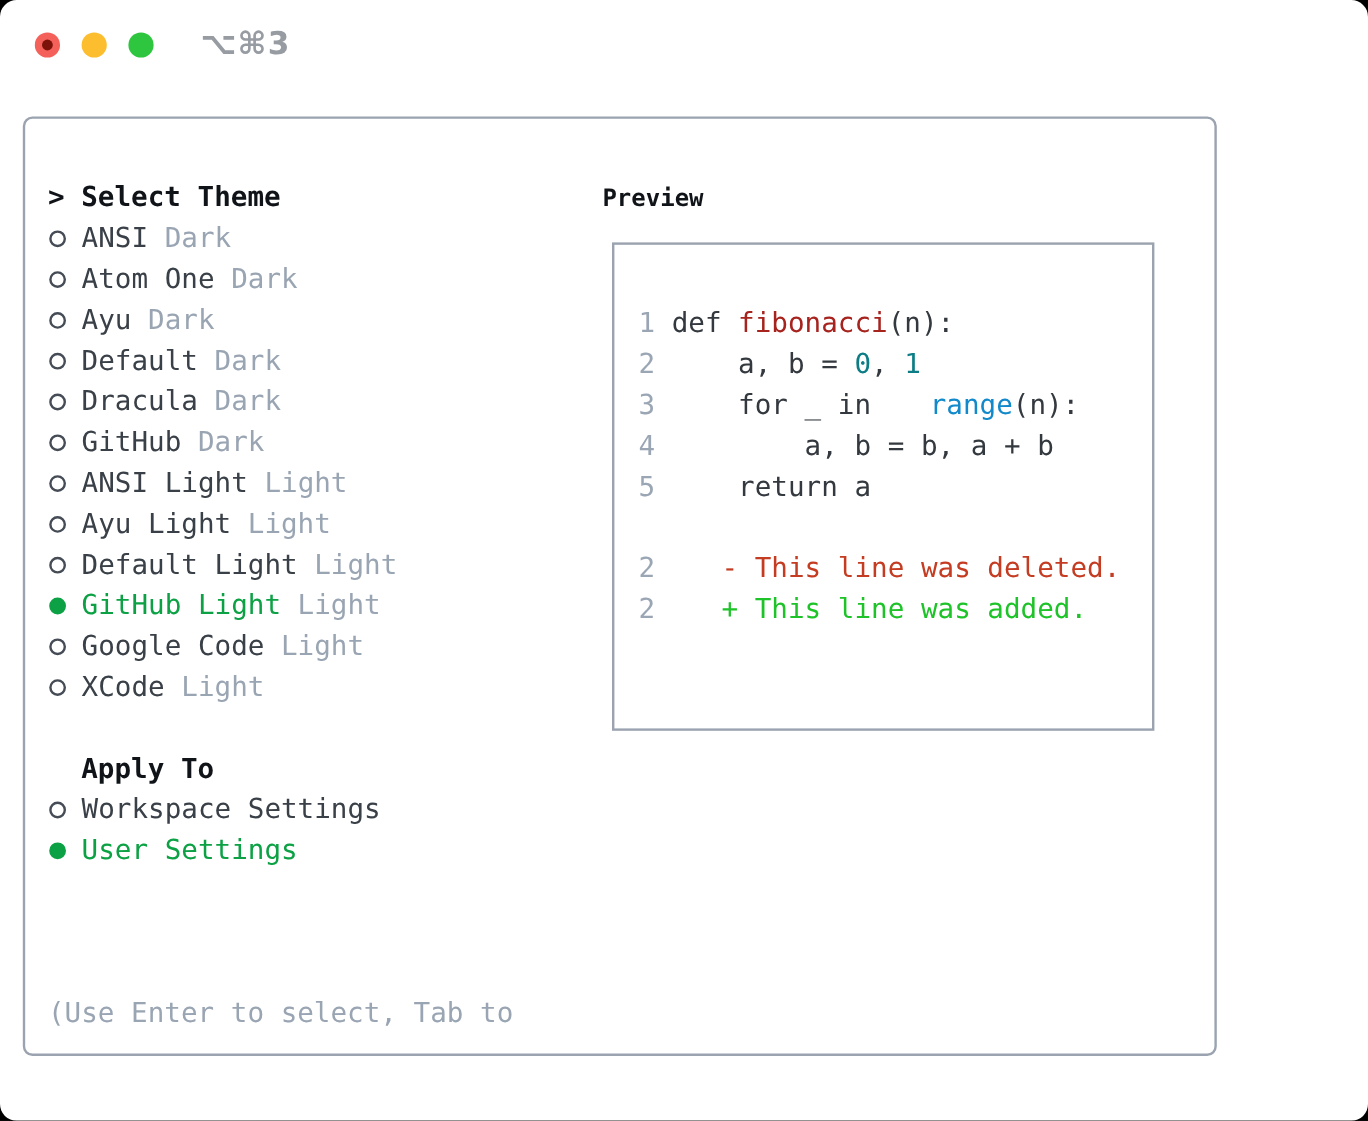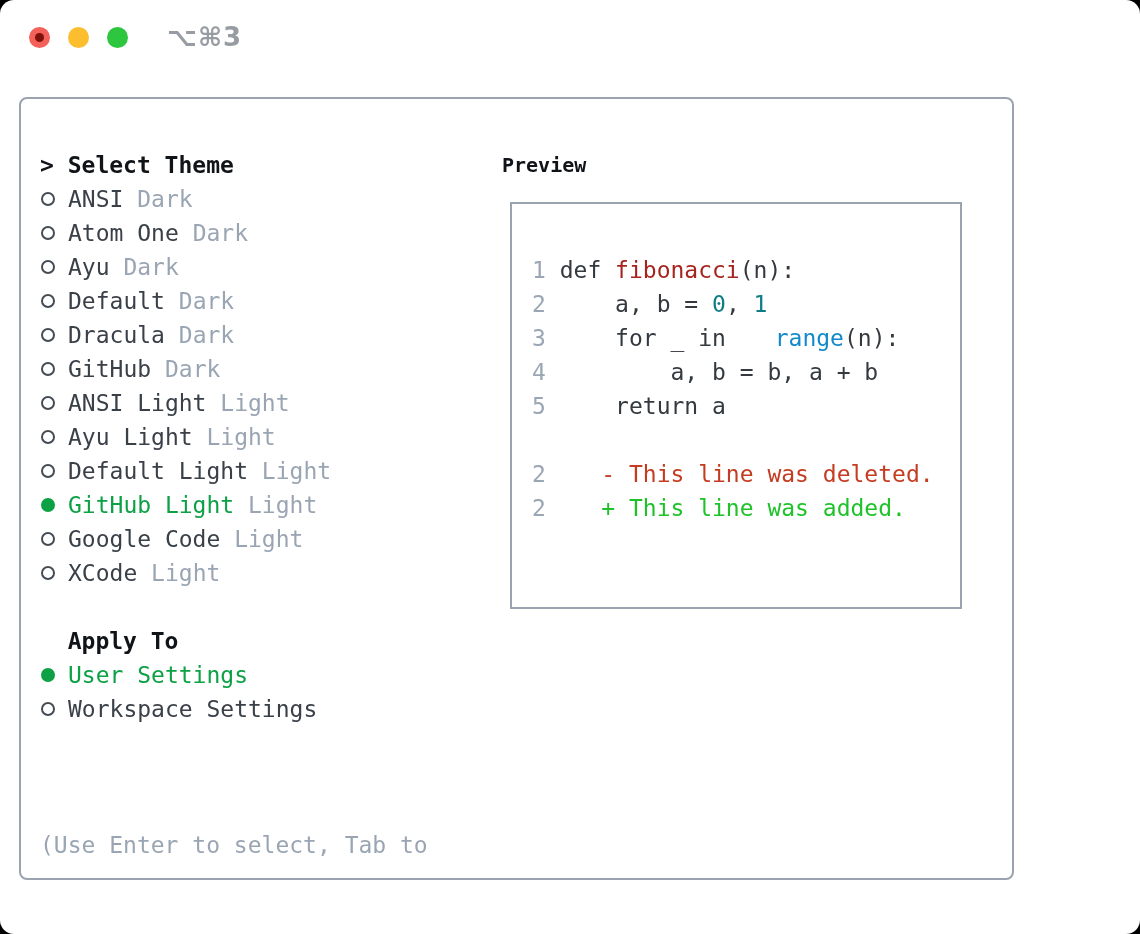--- a/index.html
+++ b/index.html
@@ -103,22 +103,22 @@
         </div>
 
       <div class="gap"></div>
 
       <div class="row">
         <span class="marker"></span>
         <span class="header">Apply To</span>
       </div>
 
       <div id="apply-list">
+          <div class="row"><span class="radio"></span><span class="label">Workspace Settings</span></div>
           <div class="row"><span class="radio sel"></span><span class="label sel">User Settings</span></div>
-          <div class="row"><span class="radio"></span><span class="label">Workspace Settings</span></div>
         </div>
 
       <div class="gap"></div>
 
       <div class="hint">
         <div>(Use Enter to select, Tab to</div>
         <div>change focus)</div>
       </div>
     </div>
 

